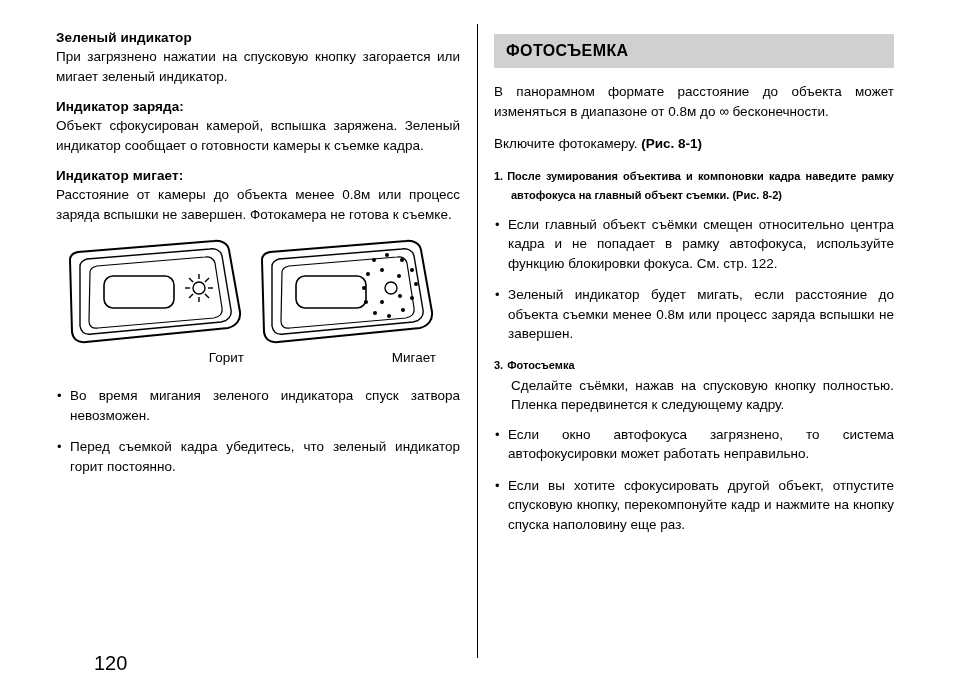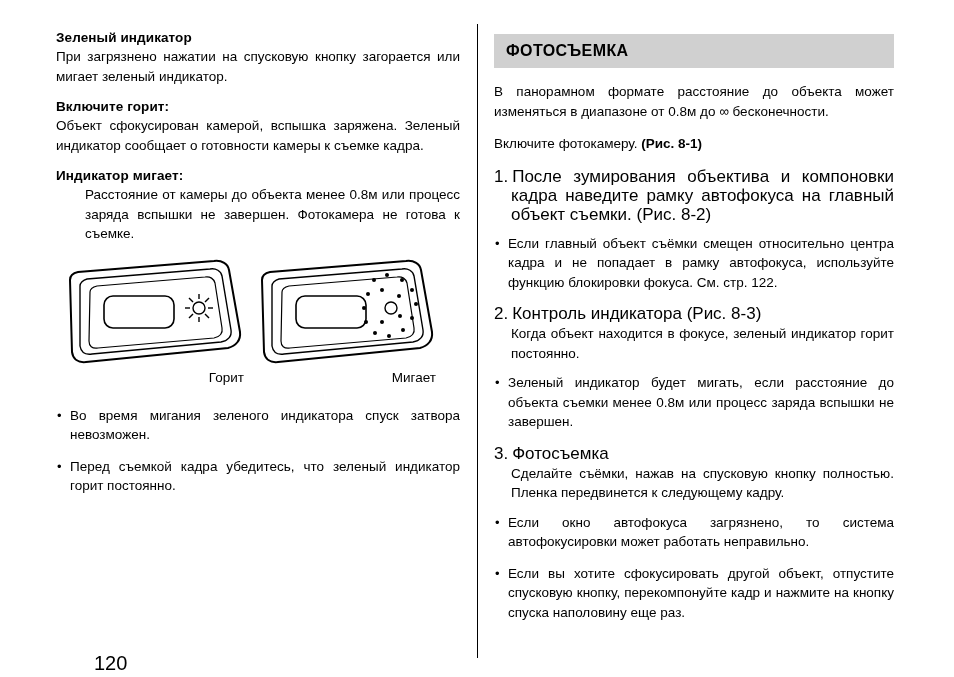--- a/index.html
+++ b/index.html
@@ -48,42 +48,41 @@
   }
   p.body {
     font-size: 13.5px;
     line-height: 19.5px;
     margin: 0 0 13px 0;
     text-align: justify;
     text-justify: inter-word;
   }
   p.body.tight {
     margin-bottom: 11px;
-    margin-left: 29px;
   }
   .banner {
     background: #d0d0d0;
     height: 34px;
     display: flex;
     align-items: center;
     padding-left: 12px;
     box-sizing: border-box;
     margin-bottom: 14px;
   }
   .banner .banner-title {
     font-size: 16px;
     font-weight: bold;
     letter-spacing: 0.4px;
   }
   .num-item {
     margin: 0 0 10px 0;
   }
   .num-item .num-head {
-    font-size: 17px;
-    font-weight: normal;
+    font-size: 11px;
+    font-weight: bold;
     line-height: 19px;
     text-indent: 0;
     padding-left: 17px;
     text-align: justify;
   }
   .num-item .num-head .n {
     margin-left: -17px;
     padding-right: 4px;
   }
   .num-item .num-body {
@@ -140,21 +139,21 @@
 
 <div class="page">
 
   <div class="divider"></div>
 
   <div class="col-left">
 
     <h3 class="head">Зеленый индикатор</h3>
     <p class="body">При загрязнено нажатии на спусковую кнопку загорается или мигает зеленый индикатор.</p>
 
-    <h3 class="head">Включите горит:</h3>
+    <h3 class="head">Индикатор заряда:</h3>
     <p class="body">Объект сфокусирован камерой, вспышка заряжена. Зеленый индикатор сообщает о готовности камеры к съемке кадра.</p>
 
     <h3 class="head">Индикатор мигает:</h3>
     <p class="body tight">Расстояние от камеры до объекта менее 0.8м или процесс заряда вспышки не завершен. Фотокамера не готова к съемке.</p>
 
     <div class="figure-row">
 
       <div class="fig fig-a">
         <svg width="180" height="110" viewBox="0 0 180 110">
           <path d="M6,22 C6,18 9,15 14,14 L150,3 C158,2 164,6 165,12 L176,74 C177,82 172,88 164,90 L22,104 C14,105 9,101 8,94 Z" fill="none" stroke="#000" stroke-width="2"></path>
@@ -228,26 +227,20 @@
     </p>
 
     <div class="num-item">
       <div class="num-head">
         <span class="n">1.</span><span>После зумирования объектива и компоновки кадра наведите рамку автофокуса на главный объект съемки. (Рис. 8-2)</span>
       </div>
     </div>
 
     <p class="bullet">Если главный объект съёмки смещен относительно центра кадра и не попадает в рамку автофокуса, используйте функцию блокировки фокуса. См. стр. 122.</p>
 
-    <div class="num-item">
-      <div class="num-head">
-        <span class="n">2.</span><span>Контроль индикатора (Рис. 8-3)</span>
-      </div>
-      <div class="num-body">Когда объект находится в фокусе, зеленый индикатор горит постоянно.</div>
-    </div>
 
     <p class="bullet">Зеленый индикатор будет мигать, если расстояние до объекта съемки менее 0.8м или процесс заряда вспышки не завершен.</p>
 
     <div class="num-item">
       <div class="num-head">
         <span class="n">3.</span><span>Фотосъемка</span>
       </div>
       <div class="num-body">Сделайте съёмки, нажав на спусковую кнопку полностью. Пленка передвинется к следующему кадру.</div>
     </div>
 

